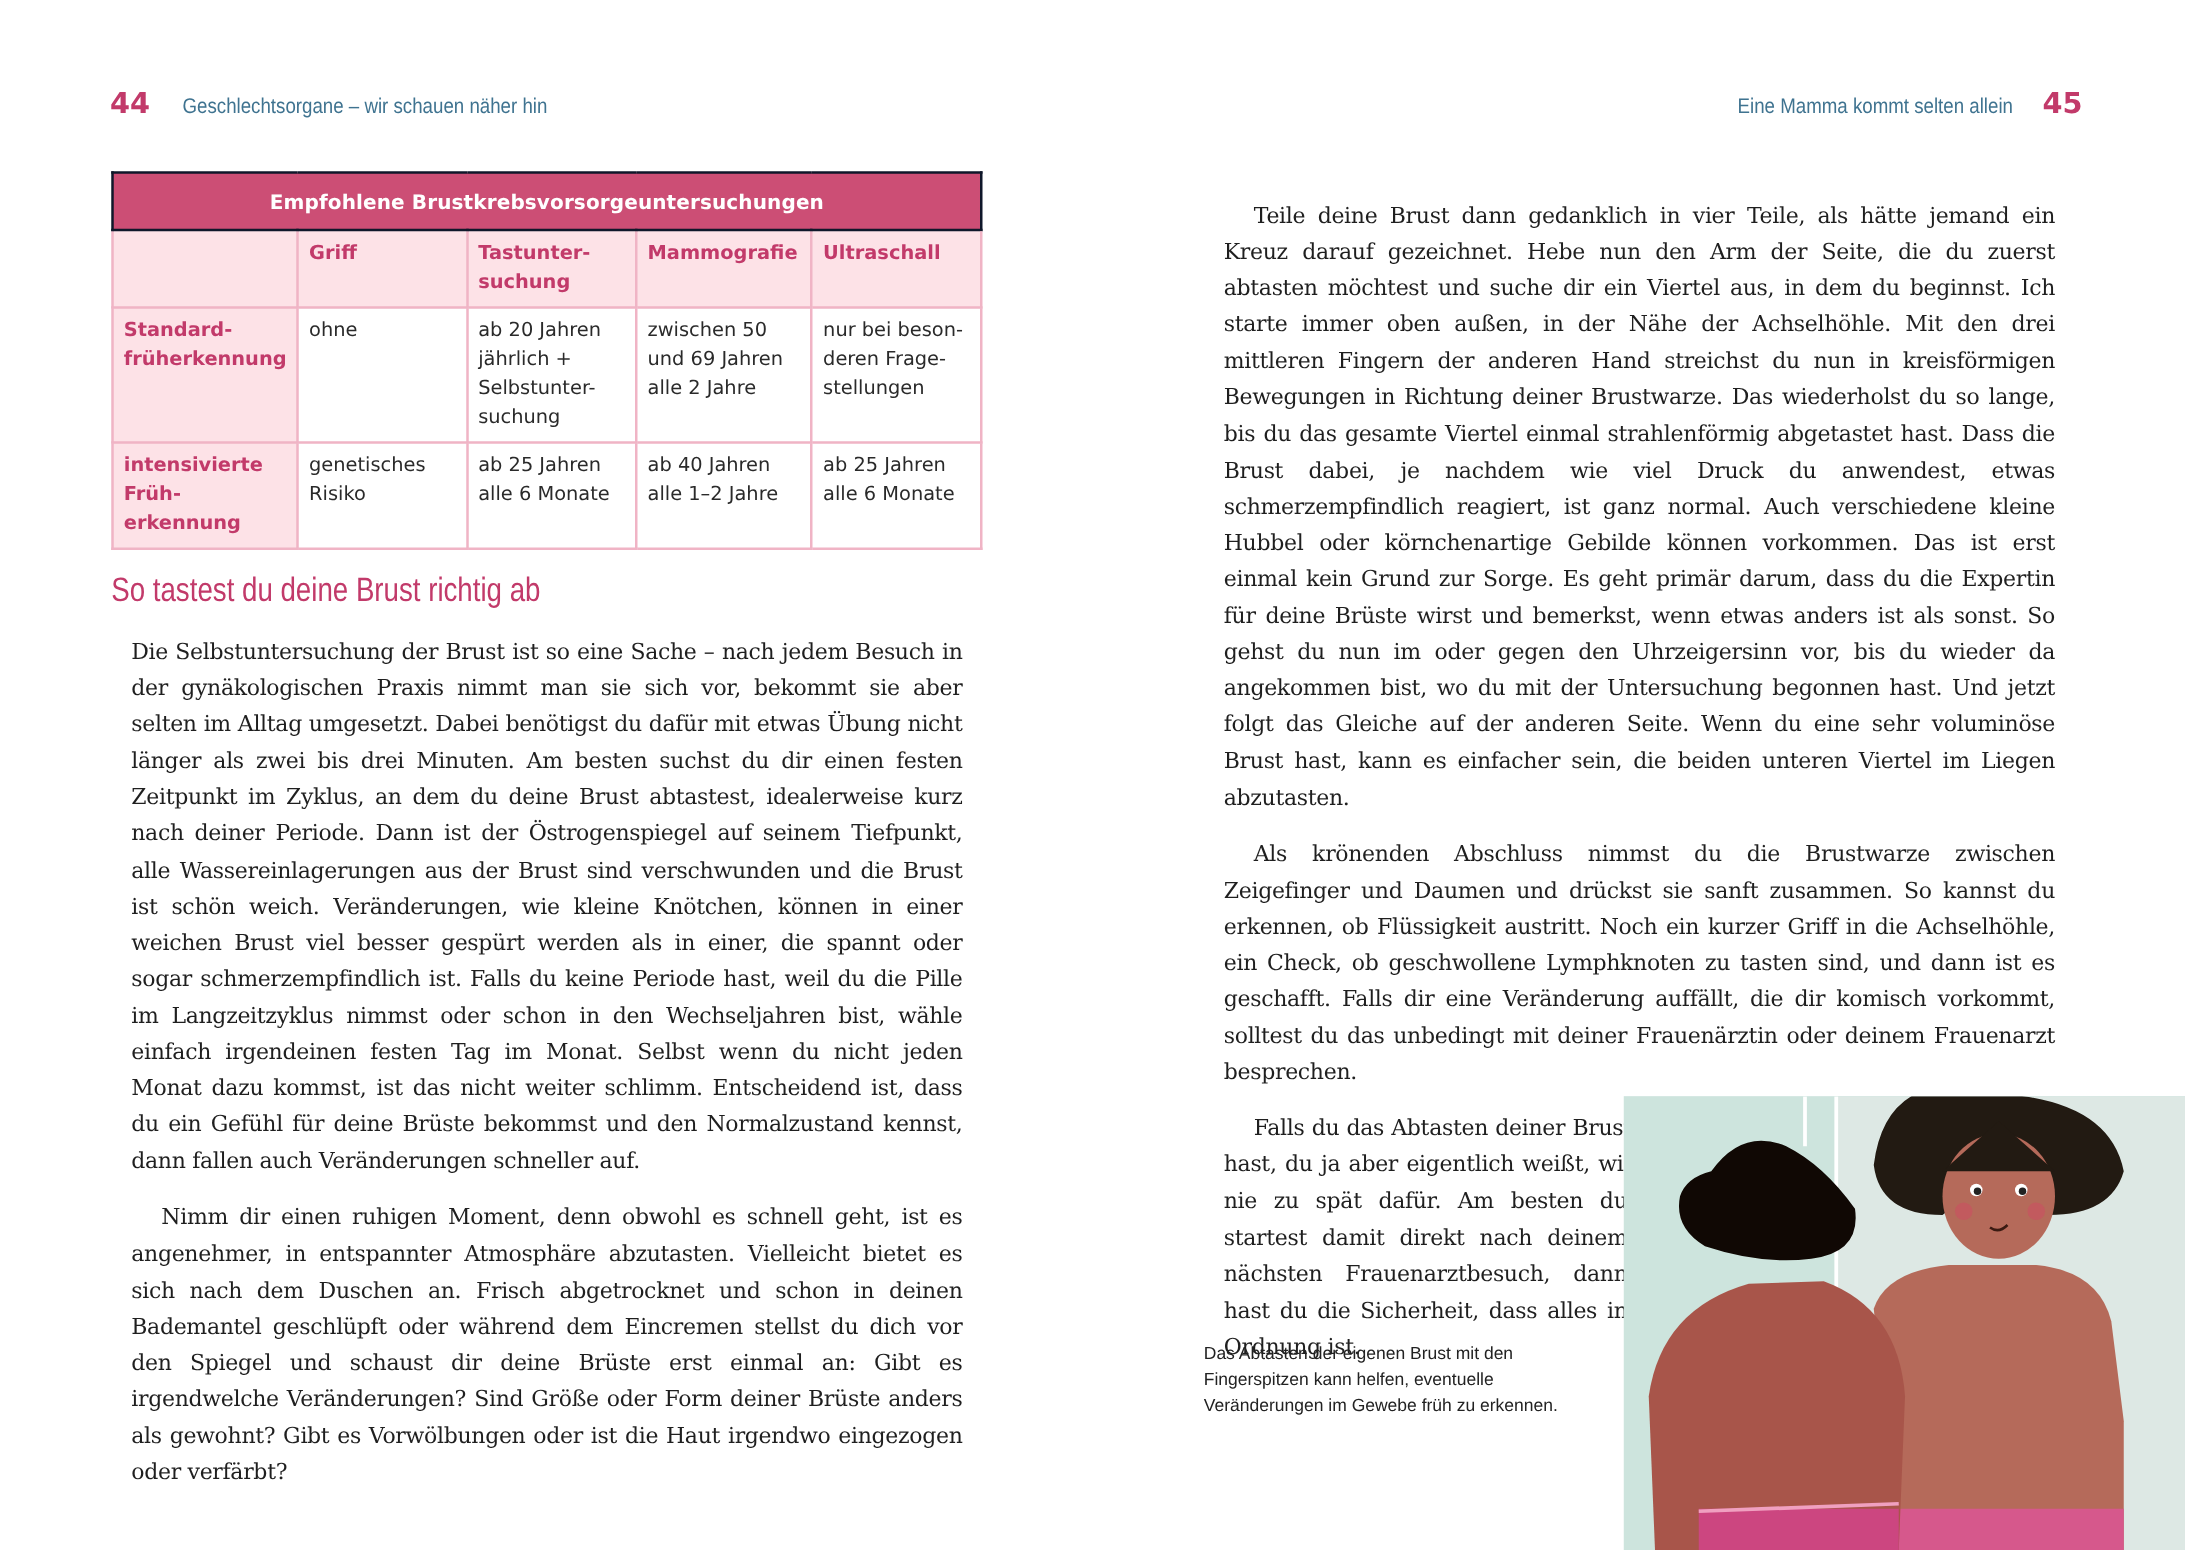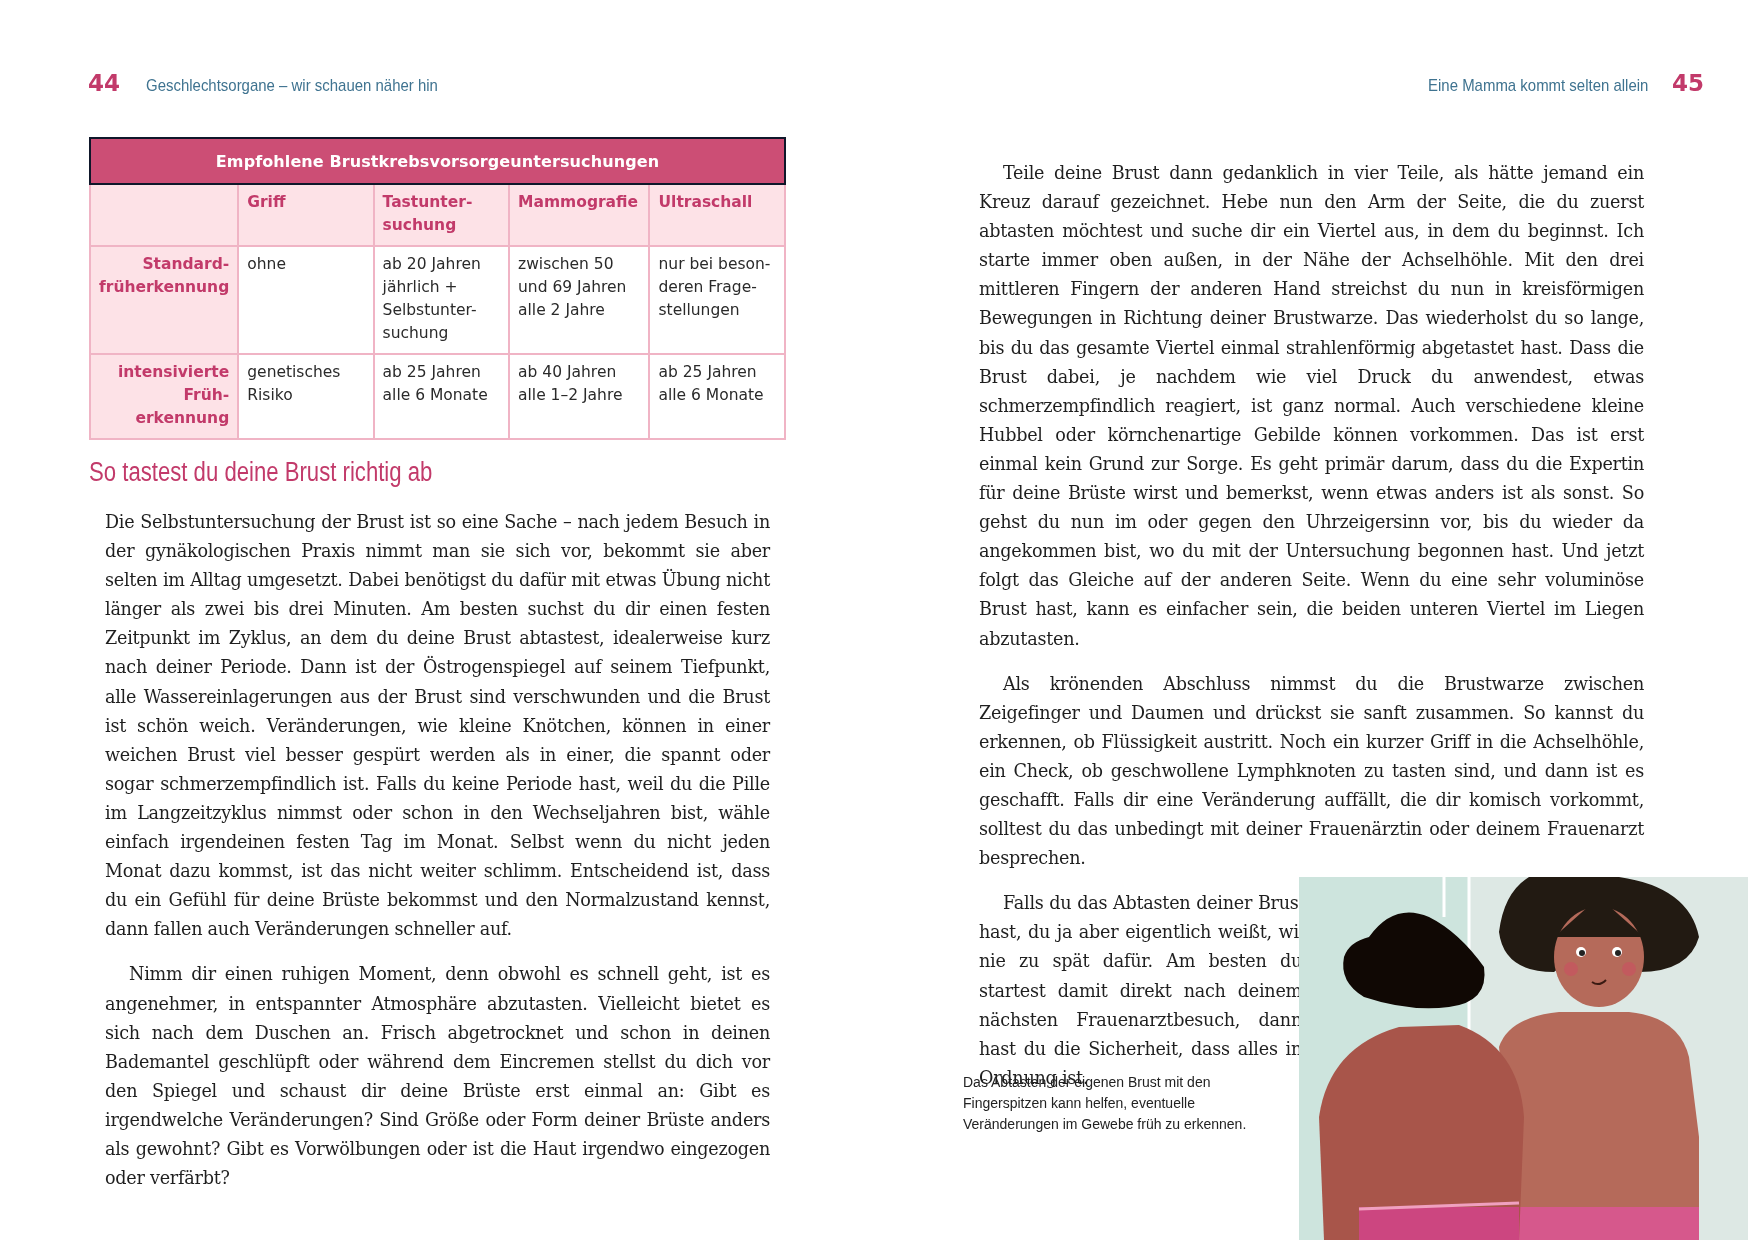--- a/index.html
+++ b/index.html
@@ -1,34 +1,34 @@
 <!DOCTYPE html>
 <html><head>
   <meta charset="utf-8">
   <style>
     html, body { margin: 0; padding: 0; background: #ffffff; }
     body { width: 1748px; height: 1240px; position: relative; overflow: hidden; font-family: "DejaVu Serif", serif; color: #1f1f1f; }
-    .page { position: absolute; top: 0; height: 1240px; padding-left: 38px; }
+    .page { position: absolute; top: 0; height: 1240px; }
     .page-left { left: 0; width: 874px; }
     .page-right { left: 874px; width: 874px; }
 
     .running-head { position: absolute; top: 70px; display: flex; align-items: baseline; font-family: "Liberation Sans", sans-serif; }
     .page-left .running-head { left: 88px; }
     .page-right .running-head { right: 82px; }
     .page-num { color: #c23a6a; font-weight: bold; font-size: 23px; font-family: "DejaVu Sans", sans-serif; }
     .head-title { color: #3f7390; font-size: 17px; transform: scaleX(0.88); transform-origin: left center; display: inline-block; }
     .page-left .head-title { margin-left: 26px; }
     .page-right .head-title { margin-right: 24px; transform-origin: right center; }
 
     
     .vtable { position: absolute; left: 89px; top: 137px; width: 697px; border-collapse: collapse; font-family: "DejaVu Sans", sans-serif; font-size: 15.5px; line-height: 23px; }
     .vtable th.caption-cell { background: #cc4e75; color: #ffffff; font-weight: bold; font-size: 16px; height: 42px; border: 2px solid #0f172a; text-align: center; letter-spacing: 0.1px; }
     .vtable td { border: 2px solid #f0b4c5; vertical-align: top; padding: 6px 8px 8px 8px; width: 123px; }
     .vtable .colhead td { background: #fde2e7; color: #c23a6a; font-weight: bold; height: 40px; }
-    .vtable td.rowhead { background: #fde2e7; color: #c23a6a; font-weight: bold; text-align: right; }
+    .vtable td.rowhead { background: #fde2e7; color: #c23a6a; font-weight: bold; }
     .vtable td.cell { background: #ffffff; color: #2a2a2a; }
 
     .section-heading { position: absolute; left: 89px; top: 457px; font-family: "Liberation Sans", sans-serif; color: #c23a6a; font-size: 27px; transform: scaleX(0.82); transform-origin: left top; white-space: nowrap; }
 
     .body-text { position: absolute; font-size: 17.6px; line-height: 29.1px; text-align: justify; letter-spacing: -0.25px; }
     .body-text p { margin: 16px; }
     .body-text p.indent { text-indent: 24px; }
     .left-body { left: 89px; top: 492px; width: 697px; }
     .right-body { left: 963px; top: 143px; width: 697px; }
     .float-space { float: right; width: 358px; height: 300px; shape-outside: inset(60px 0 0 0); }

